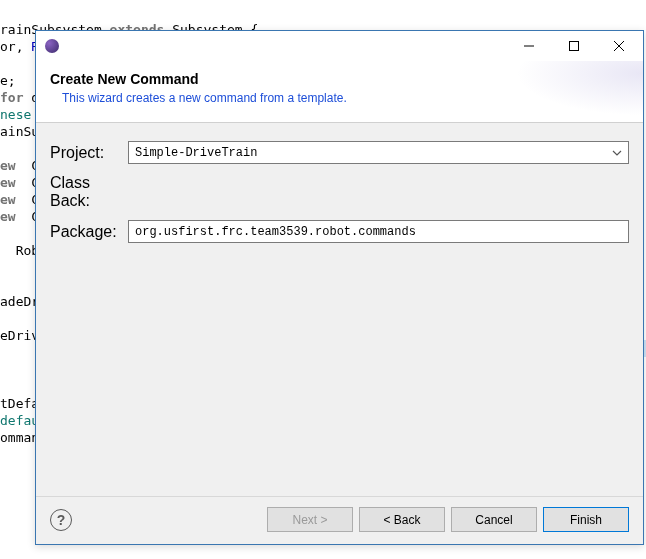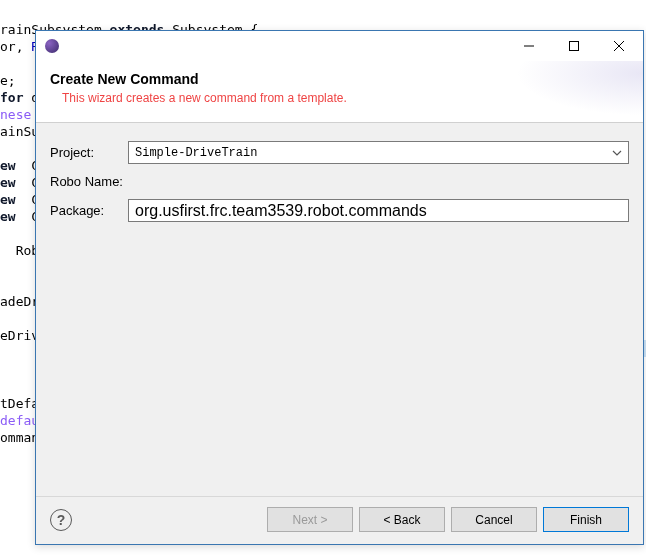--- a/index.html
+++ b/index.html
@@ -16,23 +16,23 @@
   .code-bg {
     position: absolute;
     top: 0; left: 0;
     padding: 4px 0 0 0;
     font-family: Consolas, monospace;
     font-size: 13px;
     line-height: 17px;
     white-space: pre;
     color: #000;
   }
-  .kw   { color: #0f172a; font-weight: bold; }
+  .kw   { color: #737373; font-weight: bold; }
   .fld  { color: #0000c0; }
-  .cmt  { color: #8b5cf6; }
+  .cmt  { color: #0f766e; }
   .blue-hl {
     position: absolute;
     left: 545px; top: 340px;
     width: 101px; height: 17px;
     background: #cde4f7;
   }
   .dialog {
     position: absolute;
     left: 35px; top: 30px;
     width: 609px; height: 515px;
@@ -87,34 +87,34 @@
     pointer-events:none;
   }
   .banner h1 {
     margin: 0 0 4px 0;
     font-size: 14px;
     font-weight: bold;
   }
   .banner p {
     margin: 0 0 0 12px;
     font-size: 12px;
-    color: #ef4444;
+    color: #1d4ed8;
   }
   .form {
     flex: 1;
     padding: 18px 14px 10px 14px;
   }
   .row {
     display: flex;
     align-items: center;
     margin-bottom: 10px;
   }
   .row label {
     width: 78px;
-    font-size: 13px;
+    font-size: 16px;
   }
   .combo, .txt {
     flex: 1;
     height: 23px;
     border: 1px solid #7a7a7a;
     background: #fff;
     padding: 0 6px;
     font-size: 12px;
     font-family: inherit;
   }
@@ -131,22 +131,22 @@
     transform: translateY(-50%);
     pointer-events: none;
   }
   .txt.focused {
     border: 1px solid #0078d7;
     outline: 1px solid #0078d7;
   }
   .txt input {
     border: none; outline: none;
     width: 100%; height: 100%;
-    font-size: 16px;
-    font-family: Liberation Sans, sans-serif;
+    font-size: 12px;
+    font-family: Liberation Mono, monospace;
     padding: 0;
     background: transparent;
   }
   .caret {
     display: inline-block;
     width: 1px; height: 14px;
     background: #000;
     vertical-align: middle;
     margin-left: 0px;
   }
@@ -247,21 +247,21 @@
       <div class="combo">
         <span>Simple-DriveTrain</span>
         <span class="chev">
           <svg width="10" height="6" viewBox="0 0 10 6">
               <path d="M1 1 L5 5 L9 1" fill="none" stroke="#555" stroke-width="1.2"></path>
             </svg>
         </span>
       </div>
     </div>
     <div class="row">
-      <label>Robo Name:</label>
+      <label>Class Back:</label>
     </div>
     <div class="row">
       <label>Package:</label>
       <div class="txt">
         <input type="text" value="org.usfirst.frc.team3539.robot.commands" style="">
       </div>
     </div>
   </div>
 
   <div class="button-bar">

